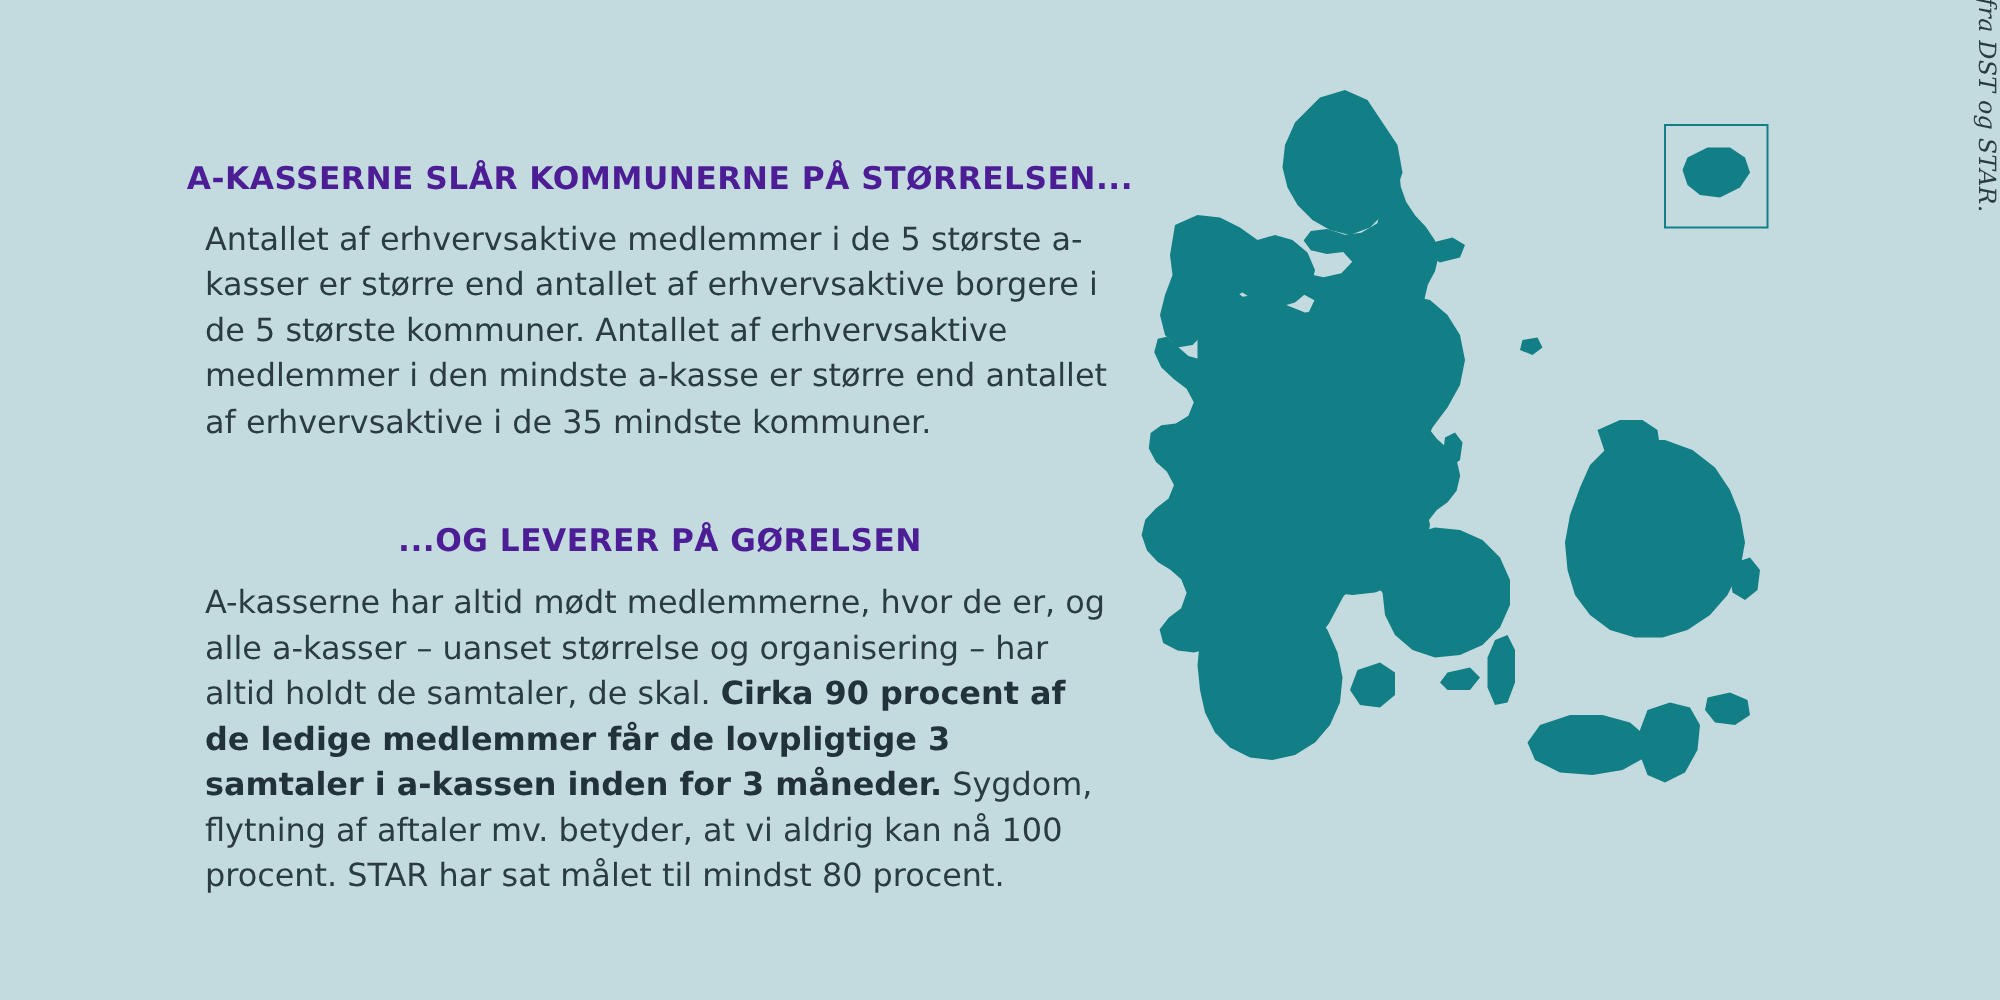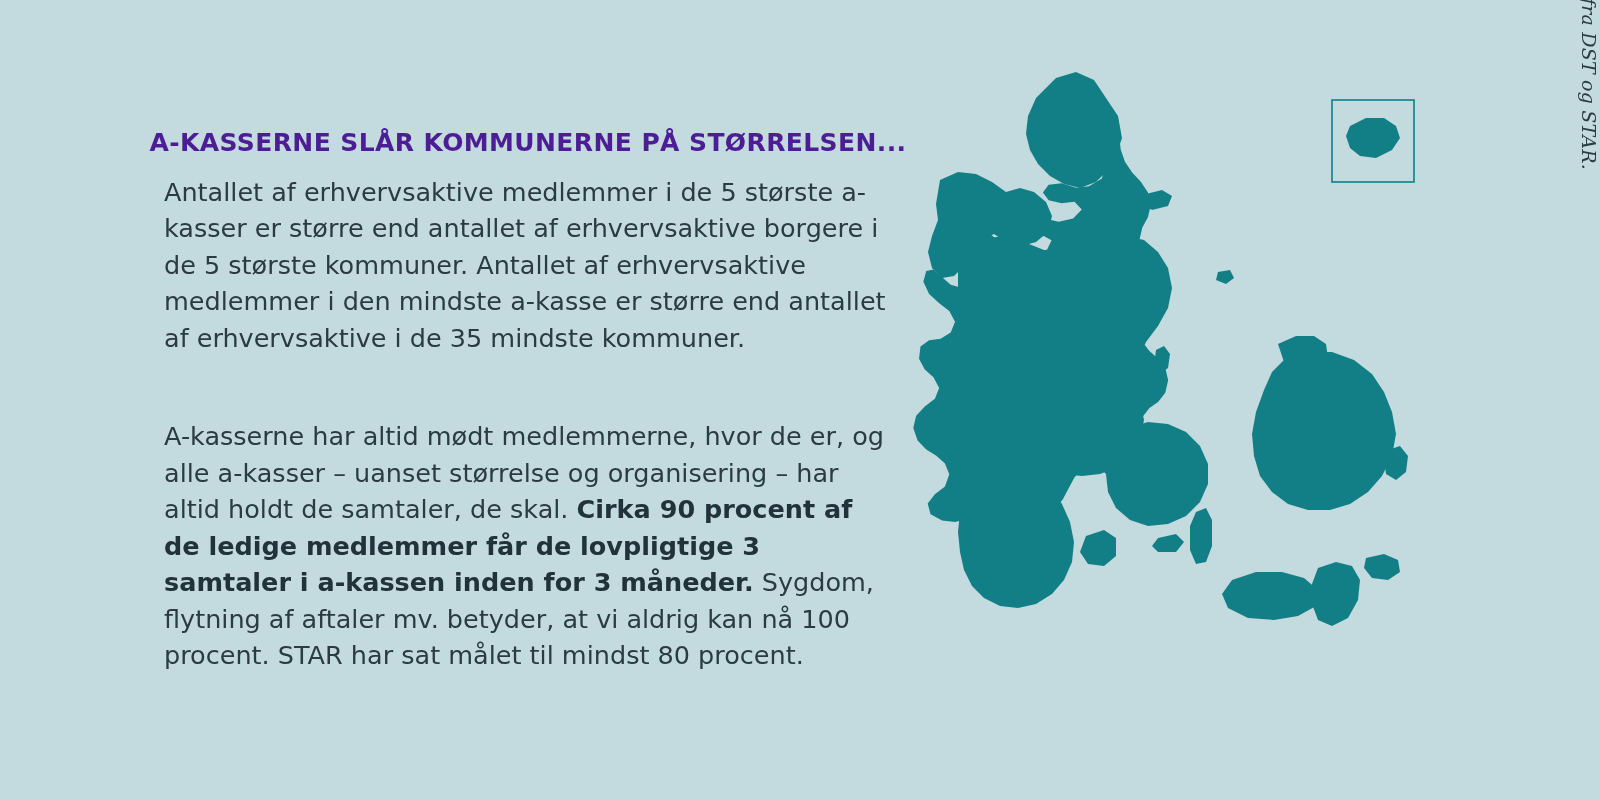--- a/index.html
+++ b/index.html
@@ -105,20 +105,21 @@
 <div class="page">
 
   <div class="text-col">
 
     <div class="block">
       <h2 class="block-heading">A-KASSERNE SLÅR KOMMUNERNE PÅ STØRRELSEN...</h2>
       <p class="block-body"><span>Antallet af erhvervsaktive medlemmer i de 5 største a-kasser er større end antallet af erhvervsaktive borgere i de 5 største kommuner. Antallet af erhvervsaktive medlemmer i den mindste a-kasse er større end antallet af erhvervsaktive i de 35 mindste kommuner.</span></p>
     </div>
 
     <div class="block block-two">
+      <h2 class="block-heading">...OG LEVERER PÅ GØRELSEN</h2>
       <p class="block-body"><span>A-kasserne har altid mødt medlemmerne, hvor de er, og alle a-kasser – uanset størrelse og organisering – har altid holdt de samtaler, de skal. </span><b>Cirka 90 procent af de ledige medlemmer får de lovpligtige 3 samtaler i a-kassen inden for 3 måneder.</b><span> Sygdom, flytning af aftaler mv. betyder, at vi aldrig kan nå 100 procent. STAR har sat målet til mindst 80 procent.</span></p>
     </div>
 
   </div>
 
   <div class="map-area">
     <svg viewBox="0 0 640 660" xmlns="http://www.w3.org/2000/svg" aria-hidden="true">
       <g fill="#127f86">
 
         <path d="

